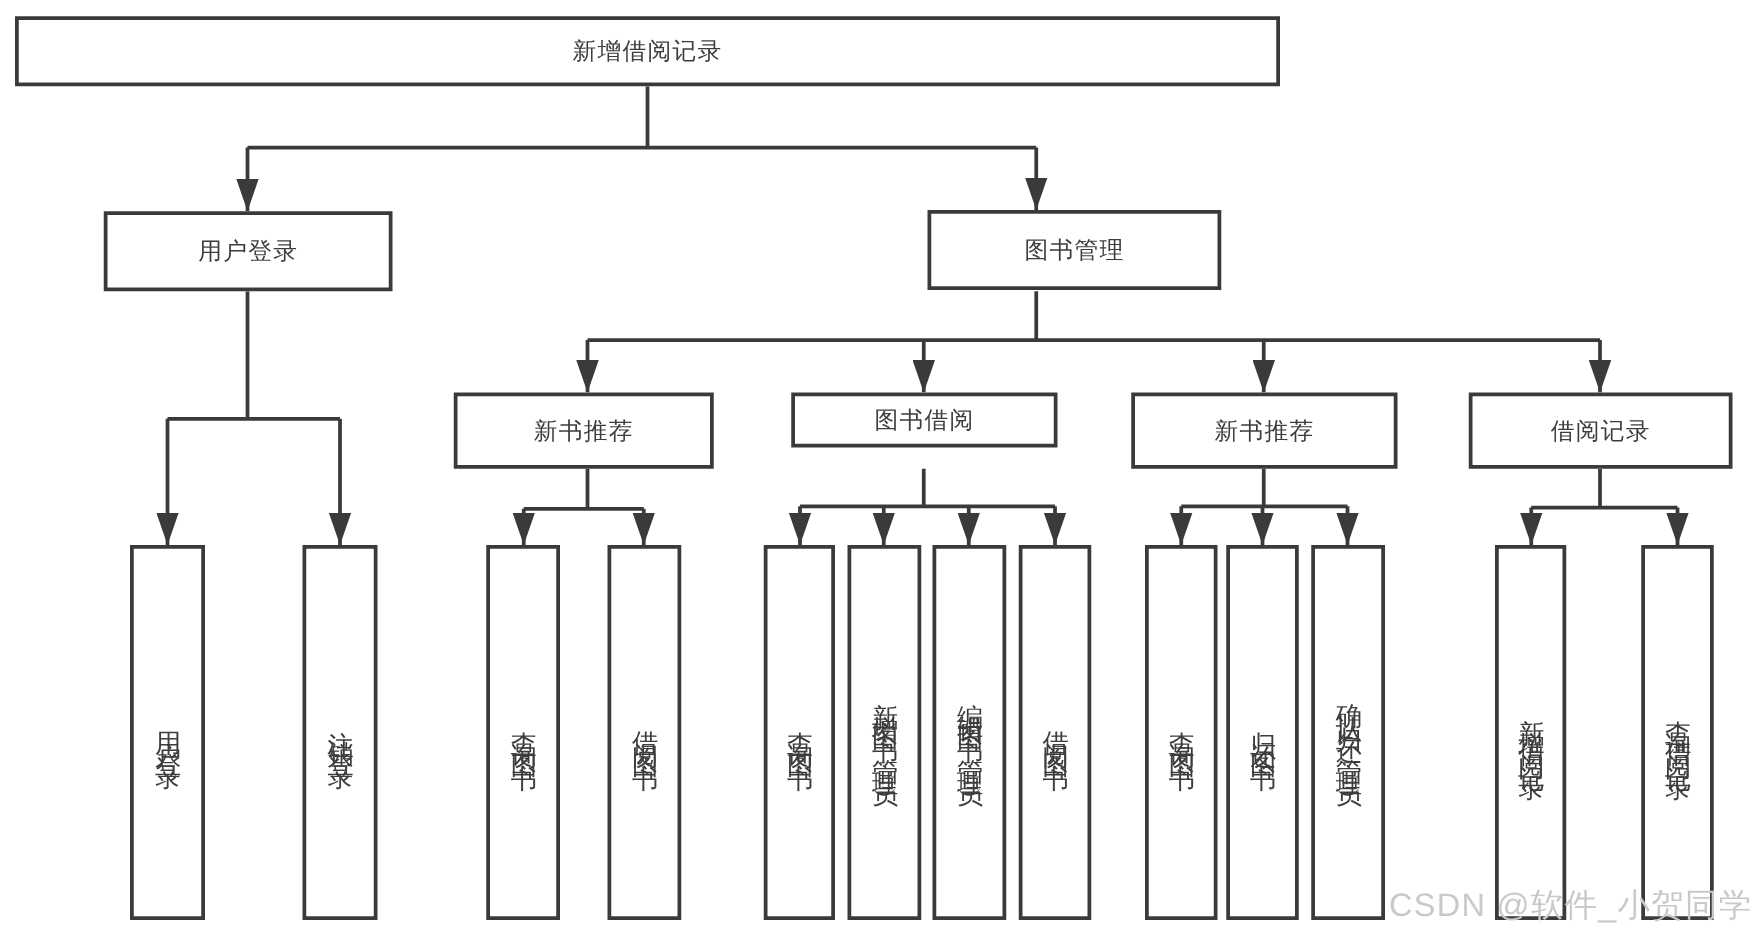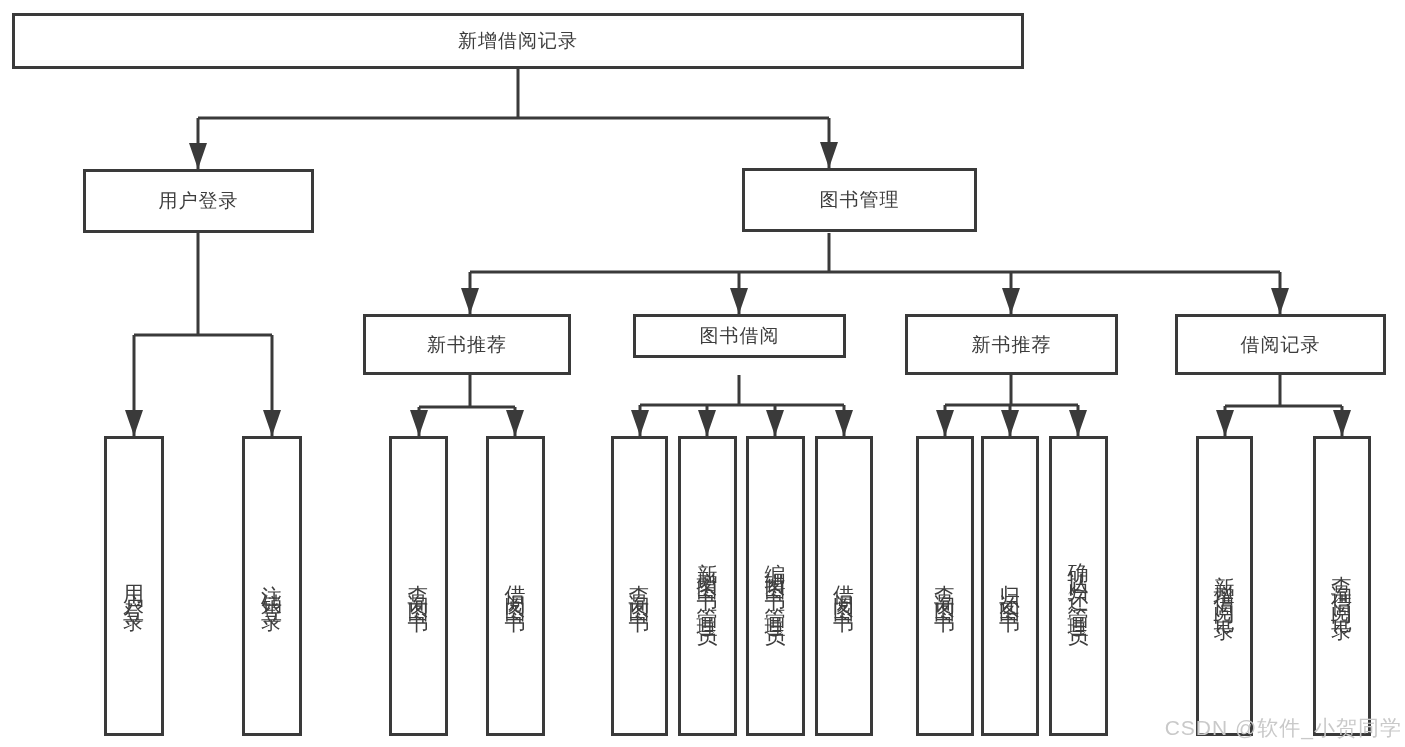--- a/index.html
+++ b/index.html
@@ -33,21 +33,21 @@
   .node.v .vtext{
     writing-mode:vertical-rl;
     text-orientation:mixed;
     letter-spacing:9px;
     white-space:nowrap;
   }
   .watermark{
     position:absolute;
     right:3px;
     bottom:5px;
-    font-size:21px;
+    font-size:26px;
     letter-spacing:1px;
     color:#c9c9c9;
     white-space:nowrap;
     pointer-events:none;
   }
 </style>
 </head>
 <body>
 
 <div class="stage">

